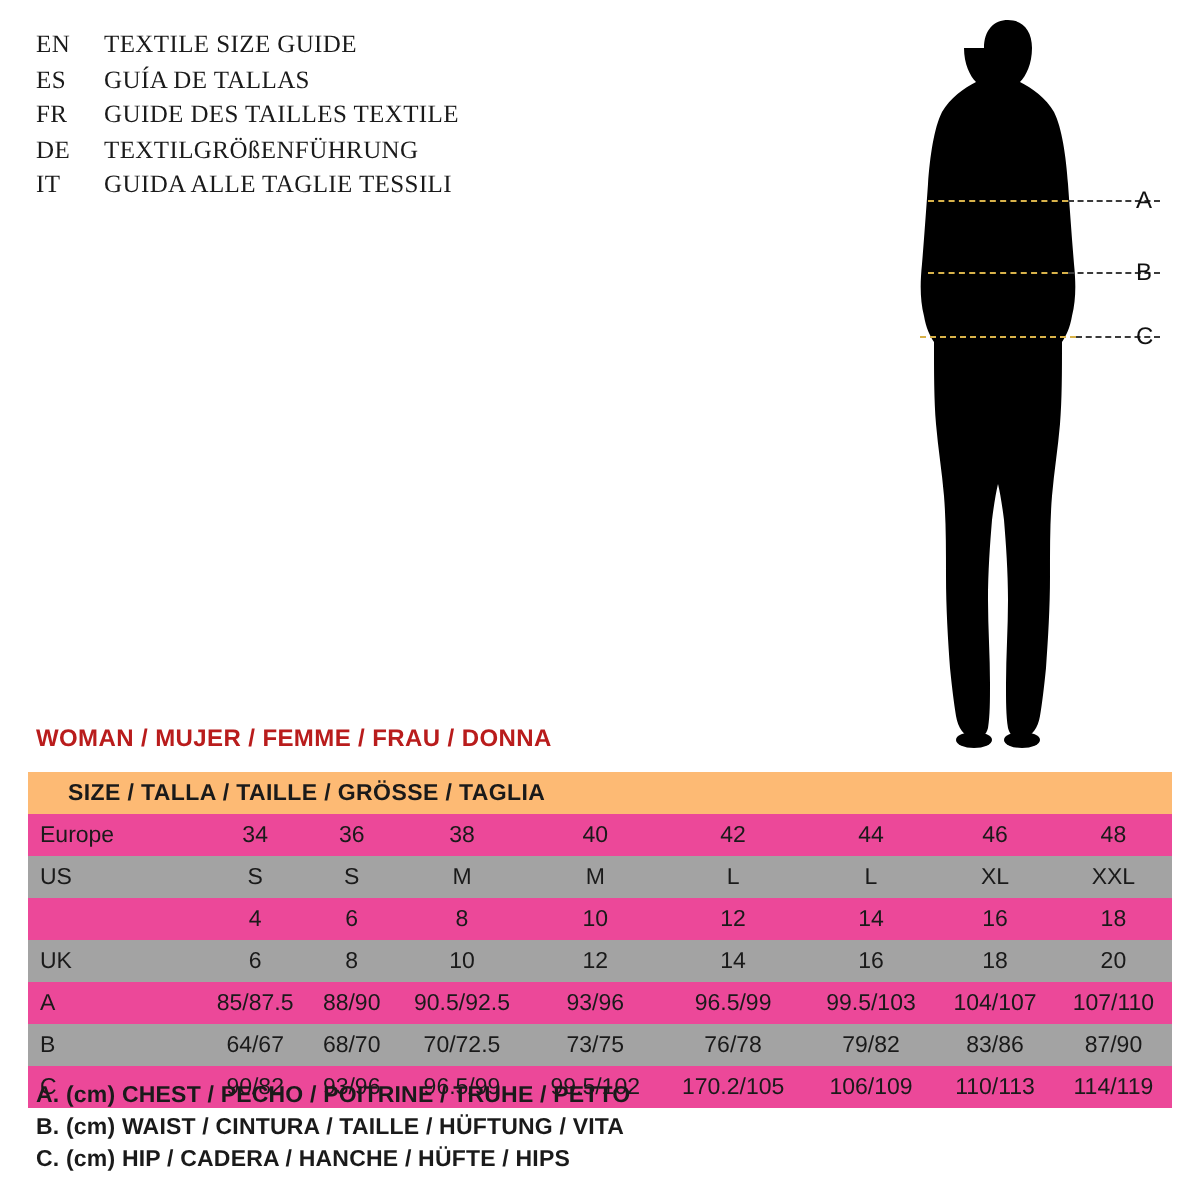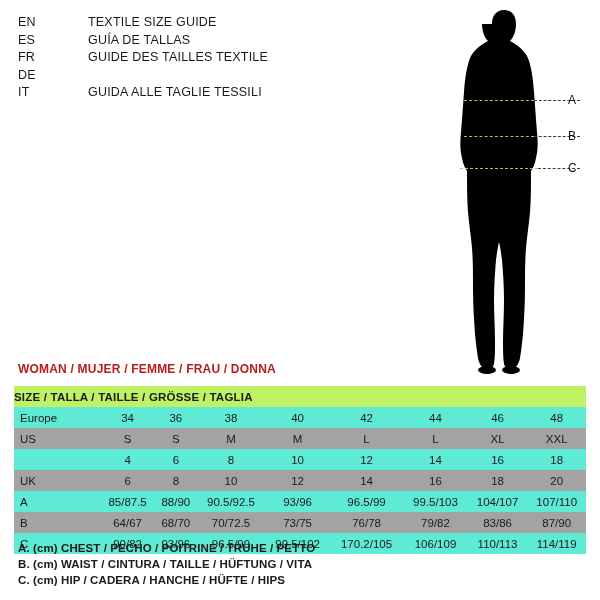--- a/index.html
+++ b/index.html
@@ -27,29 +27,29 @@
     left: 18px;
     top: 14px;
     width: 420px;
   }
   .lang-row {
     display: flex;
     align-items: baseline;
     font-size: 12.5px;
     line-height: 17.5px;
     letter-spacing: 0.2px;
+    font-family: Liberation Serif, serif;
   }
   .lang-code {
     width: 34px;
     flex: 0 0 34px;
     color: #1a1a1a;
   }
   .lang-text {
     color: #1a1a1a;
-    margin-left: 36px;
   }
 
   
   .figure-wrap {
     position: absolute;
     left: 430px;
     top: 8px;
     width: 160px;
     height: 368px;
   }
@@ -92,29 +92,29 @@
     border-collapse: collapse;
     font-size: 11.5px;
   }
   table.size-table td {
     padding: 2px 0 2px 0;
     height: 17px;
     color: #1a1a1a;
     text-align: center;
   }
   table.size-table tr.header-row td {
-    background: #bef264;
+    background: #fdba74;
     font-weight: bold;
     text-align: left;
-    padding-left: 0;
+    padding-left: 20px;
     font-size: 11.5px;
     letter-spacing: 0.2px;
   }
   table.size-table tr.shade td {
-    background: #5eead4;
+    background: #ec4899;
   }
   table.size-table tr.plain td {
     background: #a3a3a3;
   }
   table.size-table td.label {
     text-align: left;
     padding-left: 6px;
     width: 80px;
   }
 
@@ -146,20 +146,21 @@
     <div class="lang-row">
       <span class="lang-code">ES</span>
       <span class="lang-text">GUÍA DE TALLAS</span>
     </div>
     <div class="lang-row">
       <span class="lang-code">FR</span>
       <span class="lang-text">GUIDE DES TAILLES TEXTILE</span>
     </div>
     <div class="lang-row">
       <span class="lang-code">DE</span>
+      <span class="lang-text">TEXTILGRÖßENFÜHRUNG</span>
     </div>
     <div class="lang-row">
       <span class="lang-code">IT</span>
       <span class="lang-text">GUIDA ALLE TAGLIE TESSILI</span>
     </div>
   </div>
 
   <div class="figure-wrap">
     <svg width="160" height="368" viewBox="0 0 160 368" xmlns="http://www.w3.org/2000/svg">
       <path fill="#000000" d="

